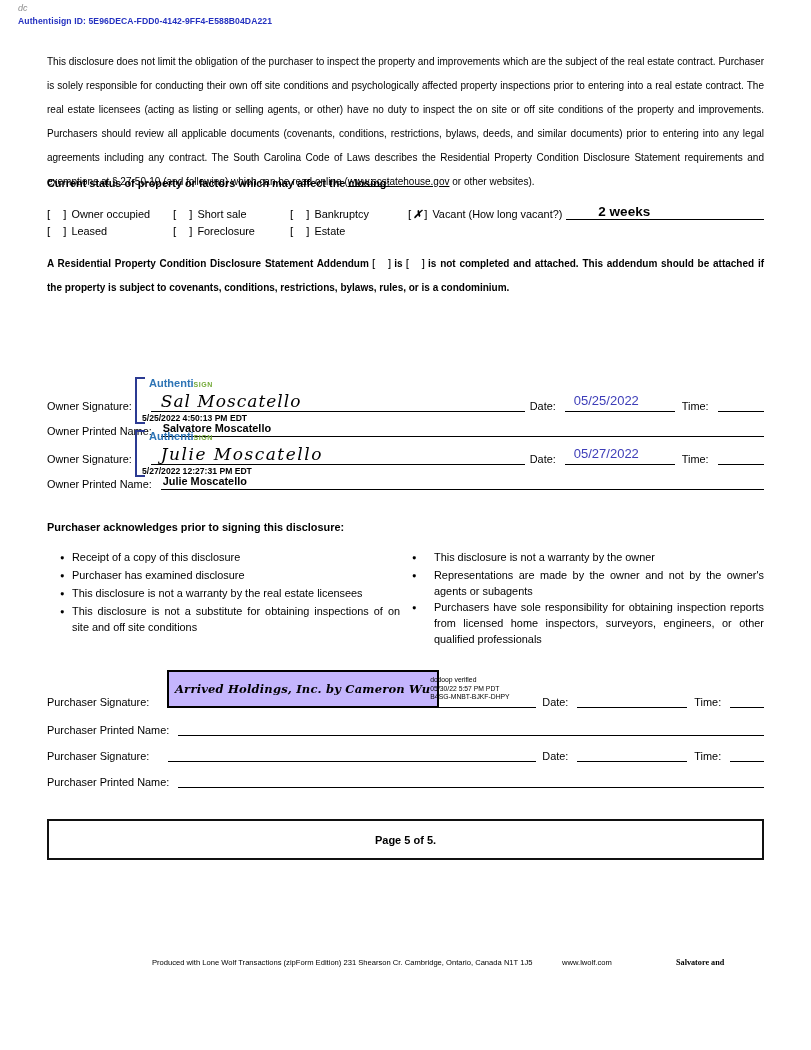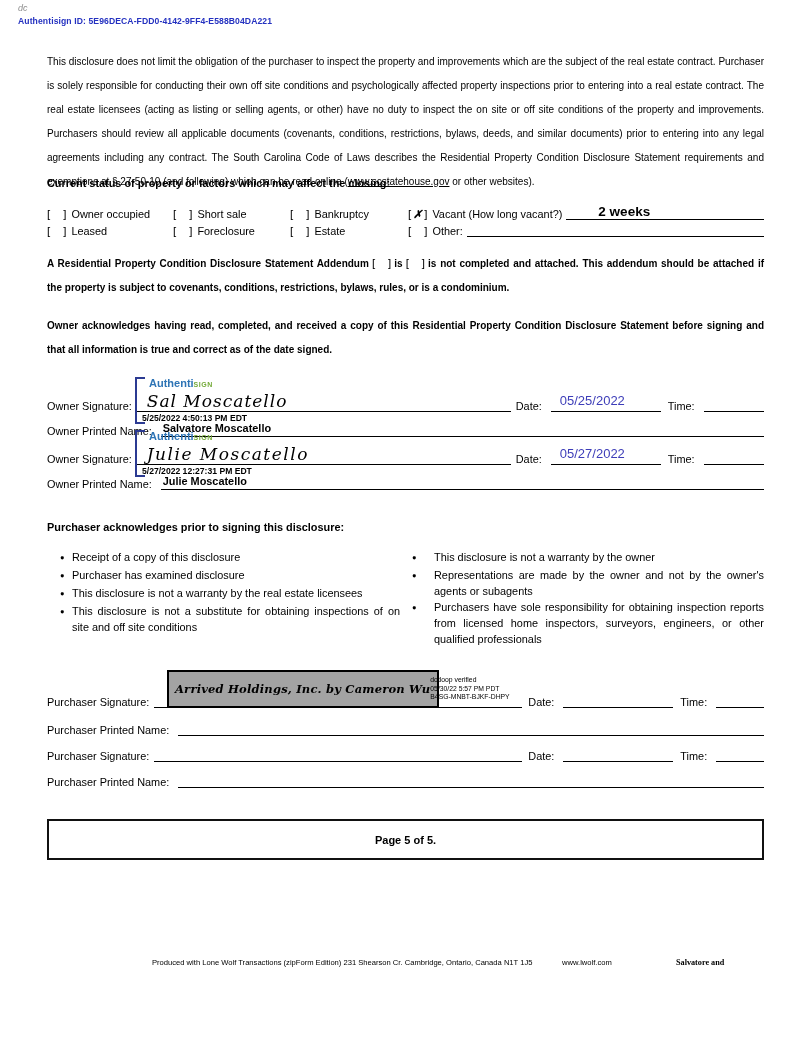--- a/index.html
+++ b/index.html
@@ -37,21 +37,21 @@
   .owner-ack { left:47px; right:47px; top:314px; font-weight:bold; }
 
   
   .sig-block { left:47px; right:47px; height:66px; }
   .as-logo { position:absolute; left:102px; white-space:nowrap; }
   .as-logo .p1 { color:#2e74b5; font-weight:bold; font-size:11px; }
   .as-logo .p2 { color:#74aa38; font-weight:bold; font-size:7px; letter-spacing:.5px; }
   .as-bracket { position:absolute; left:88px; width:10px; height:47px; border:2px solid #2b3a92; border-right:none; }
   .sig-row { position:absolute; left:0; right:0; display:flex; align-items:flex-end; font-size:10.9px; }
   .lab { white-space:nowrap; margin-right:5px; }
-  .sigline { width:374px; border-bottom:1px solid #000; height:18px; position:relative; }
+  .sigline { width:374px; border-bottom:1px solid #000; height:18px; position:relative;margin-left:14px; }
   .sigline.short { height:13px; }
   .dateline { width:110px; border-bottom:1px solid #000; height:15px; position:relative; margin:0 7px 0 4px; }
   .timeline { flex:1; border-bottom:1px solid #000; height:15px; margin-left:4px; }
   .date-val { position:absolute; left:9px; bottom:3px; color:#3d3db8; font-size:13px; white-space:nowrap; }
   .sig-script { position:absolute; left:10px; bottom:0; font-family:"DejaVu Serif", serif; font-style:italic; font-size:17px; white-space:nowrap; letter-spacing:1px; }
   .timestamp { position:absolute; left:95px; font-size:8.6px; font-weight:bold; white-space:nowrap; }
   .printed-row { position:absolute; left:0; right:0; display:flex; align-items:flex-end; font-size:10.9px; }
   .pn-line { flex:1; border-bottom:1px solid #000; height:15px; margin-left:4px; }
   .pn-name { font-weight:bold; padding-left:2px; white-space:nowrap; font-size:10.9px; }
 
@@ -60,21 +60,21 @@
   .bullets { left:47px; right:47px; top:549px; display:flex; }
   .bcol-left { width:353px; padding-left:13px; }
   .bcol-right { flex:1; padding-left:12px; }
   .bitem { display:flex; font-size:10.9px; line-height:16px; }
   .bitem .dot { width:12px; flex:0 0 12px; }
   .bcol-right .bitem .dot { width:22px; flex:0 0 22px; }
   .bitem .dot::before { content:"●"; font-size:7.5px; position:relative; top:-1px; }
   .bitem .btxt { flex:1; text-align:justify; }
 
   .purch-block { left:47px; right:47px; top:668px; height:130px; }
-  .stamp-box { position:absolute; left:120px; top:2px; width:272px; height:38px; border:2px solid #000; background:#a3a3a3;
+  .stamp-box { position:absolute; left:120px; top:2px; width:272px; height:38px; border:2px solid #000; background:#c4b5fd;
     display:flex; align-items:center; padding:0 6px; z-index:2; }
   .stamp-sig { font-family:"DejaVu Serif", serif; font-style:italic; font-weight:bold; font-size:11.5px; white-space:nowrap; letter-spacing:.2px; }
   .stamp-verify { font-size:6.8px; line-height:8.4px; white-space:nowrap; }
 
   .page-box { left:47px; right:47px; top:819px; height:41px; border:2px solid #111;
     display:flex; align-items:center; justify-content:center; font-size:11px; font-weight:bold; }
 
   .footer { left:0; right:0; top:958px; height:14px; font-size:7.6px; }
   .footer .produced { position:absolute; left:152px; top:0; }
   .footer .website  { position:absolute; left:562px; top:0; }
@@ -129,36 +129,28 @@
           <span class="mark"></span>
         </span>
       <span>Foreclosure</span>
     </div>
     <div class="cbc">
       <span class="cb">
           <span class="mark"></span>
         </span>
       <span>Estate</span>
     </div>
-    <div class="cbc">
-      <span class="cb">
-          <span class="mark"></span>
-        </span>
-      <span>Other:</span>
-      <span class="fill-line"><span class="fill-value"></span></span>
-    </div>
   </div>
 
   <div class="abs addendum body-text"><span>A Residential Property Condition Disclosure Statement Addendum</span><span class="cb">
         <span class="mark"></span>
       </span><span>is</span><span class="cb">
         <span class="mark"></span>
       </span><span>is not completed and attached. This addendum should be attached if the property is subject to covenants, conditions, restrictions, bylaws, rules, or is a condominium.</span></div>
 
-  <div class="abs owner-ack body-text">Owner acknowledges having read, completed, and received a copy of this Residential Property Condition Disclosure Statement before signing and that all information is true and correct as of the date signed.</div>
 
   <div class="abs sig-block" style="top:371px;">
     <div class="as-bracket" style="top:6px;"></div>
     <div class="as-logo" style="top:2px;"><span class="p1">Authenti</span><span class="p2">SIGN</span></div>
     <div class="sig-row" style="top:23px;">
       <span class="lab">Owner Signature:</span>
       <span class="sigline">
           <span class="sig-script">Sal Moscatello</span>
         </span>
       <span class="lab" style="margin-left:5px;">Date:</span>

